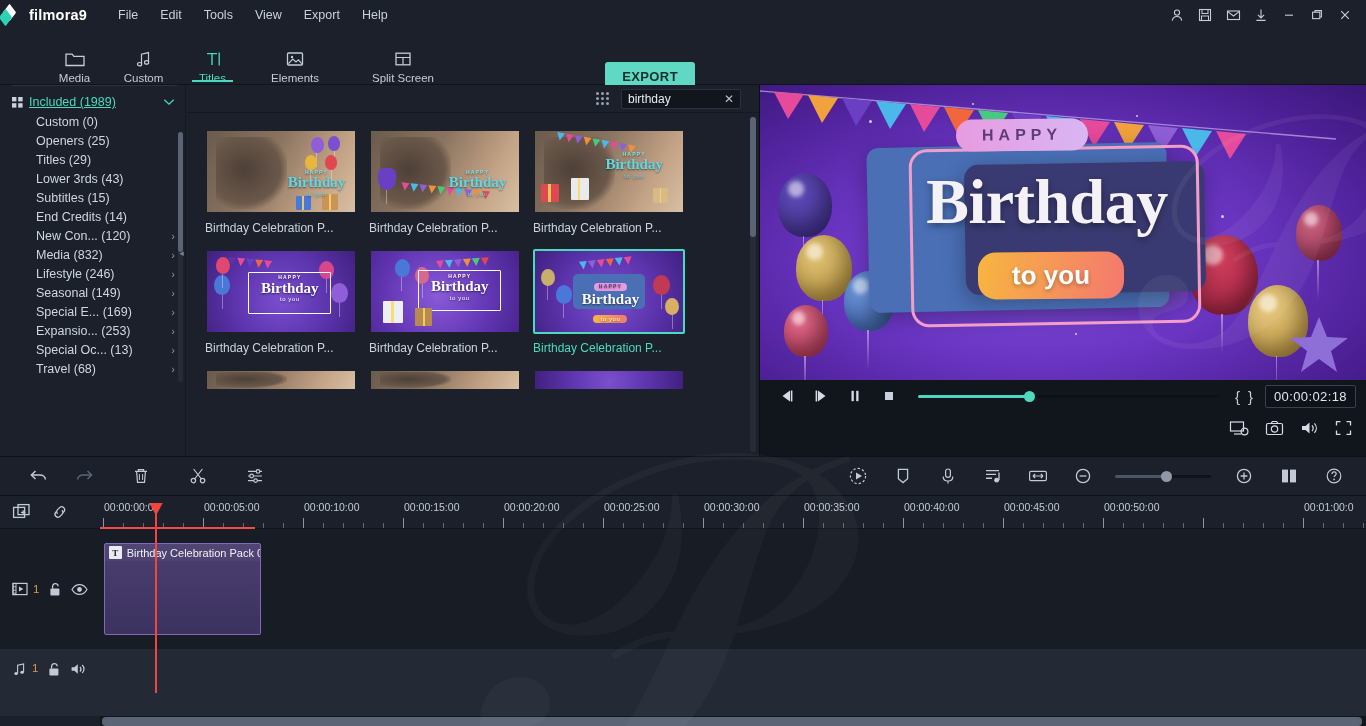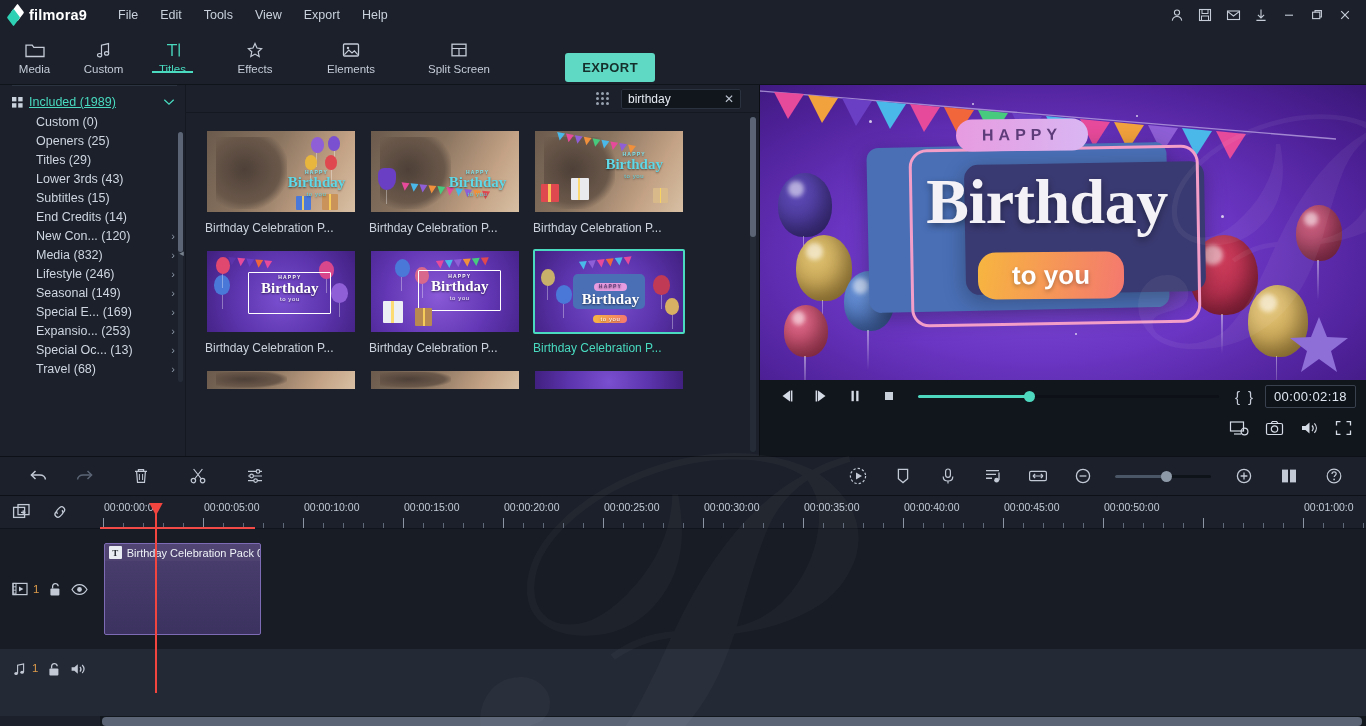--- a/index.html
+++ b/index.html
@@ -10,21 +10,21 @@
     color:#d7dce4;
     -webkit-font-smoothing:antialiased;
   }
   .app{ width:1366px; height:726px; position:relative; display:flex; flex-direction:column; }
 
   
   .titlebar{
     height:30px; background:#1b202a; display:flex; align-items:center;
     position:relative; flex:0 0 30px;
   }
-  .logo-wrap{ display:flex; padding-left:8px; gap:4px; }
+  .logo-wrap{ display:flex; padding-left:0; gap:12px; }
   .logo-mark{ width:17px; height:17px; position:relative; }
   .logo-mark .d1{
     position:absolute; left:4px; top:0px; width:11px; height:11px;
     background:#ffffff; transform:rotate(45deg) skew(8deg,8deg); border-radius:1px;
   }
   .logo-mark .d2{
     position:absolute; left:0px; top:5px; width:11px; height:11px;
     background:#2ed1b4; transform:rotate(45deg) skew(8deg,8deg); border-radius:1px;
   }
   .logo-text{ font-size:14.5px; font-weight:bold; color:#fff; letter-spacing:.2px; }
@@ -34,22 +34,22 @@
   }
   .proj-title{
     position:absolute; left:0; right:0; text-align:center; font-size:12.5px;
     color:#c9d1dc; pointer-events:none;
   }
   .win-icons{ margin-left:auto; display:flex; align-items:center; padding-right:8px; gap:2px; }
   .wi{ width:26px; height:24px; display:flex; align-items:center; justify-content:center; cursor:default; }
 
   
   .toolbar{
-    height:55px; background:#1b202a; display:flex; align-items:center;
-    flex:0 0 55px; border-bottom:1px solid #0f131a; position:relative;
+    height:55px; background:#1b202a; display:flex; align-items:flex-end;
+    flex:0 0 55px; border-bottom:1px solid #0f131a; position:relative;padding-left:40px;
   }
   .tool{
     width:69px; display:flex; flex-direction:column; align-items:center; justify-content:center;
     gap:4px; cursor:default; position:relative; color:#c5ccd8;
   }
   .tool .ic{ height:20px; display:flex; align-items:flex-end; }
   .tool .lb{ font-size:11.5px; line-height:12px; }
   .tool.wide{ width:96px; }
   .tool.active{ color:#49dac0; }
   .tool.active:after{
@@ -386,28 +386,20 @@
         <div class="lb">Custom</div>
       </div>
       <div class="tool active">
         <div class="ic">
           <svg width="22" height="18" viewBox="0 0 22 18">
               <path d="M5 3.6h10M10 3.6v11.4" fill="none" stroke="currentColor" stroke-width="1.4"></path>
               <path d="M17.2 2.6v13" stroke="currentColor" stroke-width="1.3"></path>
             </svg>
         </div>
         <div class="lb">Titles</div>
-      </div>
-      <div class="tool wide">
-        <div class="ic">
-          <svg width="22" height="18" viewBox="0 0 22 18">
-              <path d="M11 2.4l2 4.6 4.6.6-3.4 3.2 1 4.8-4.2-2.5-4.2 2.5 1-4.8L4.4 7.6 9 7z" fill="none" stroke="currentColor" stroke-width="1.2"></path>
-            </svg>
-        </div>
-        <div class="lb">Effects</div>
       </div>
       <div class="tool wide">
         <div class="ic">
           <svg width="22" height="18" viewBox="0 0 22 18">
               <rect x="3.5" y="3" width="15" height="12" fill="none" stroke="currentColor" stroke-width="1.3" rx="1"></rect>
               <circle cx="8" cy="7" r="1.2" fill="currentColor"></circle>
               <path d="M4.4 13.6l4.4-4.6 3.2 3 2.4-2.2 3.3 3.8" fill="none" stroke="currentColor" stroke-width="1.2"></path>
             </svg>
         </div>
         <div class="lb">Elements</div>

